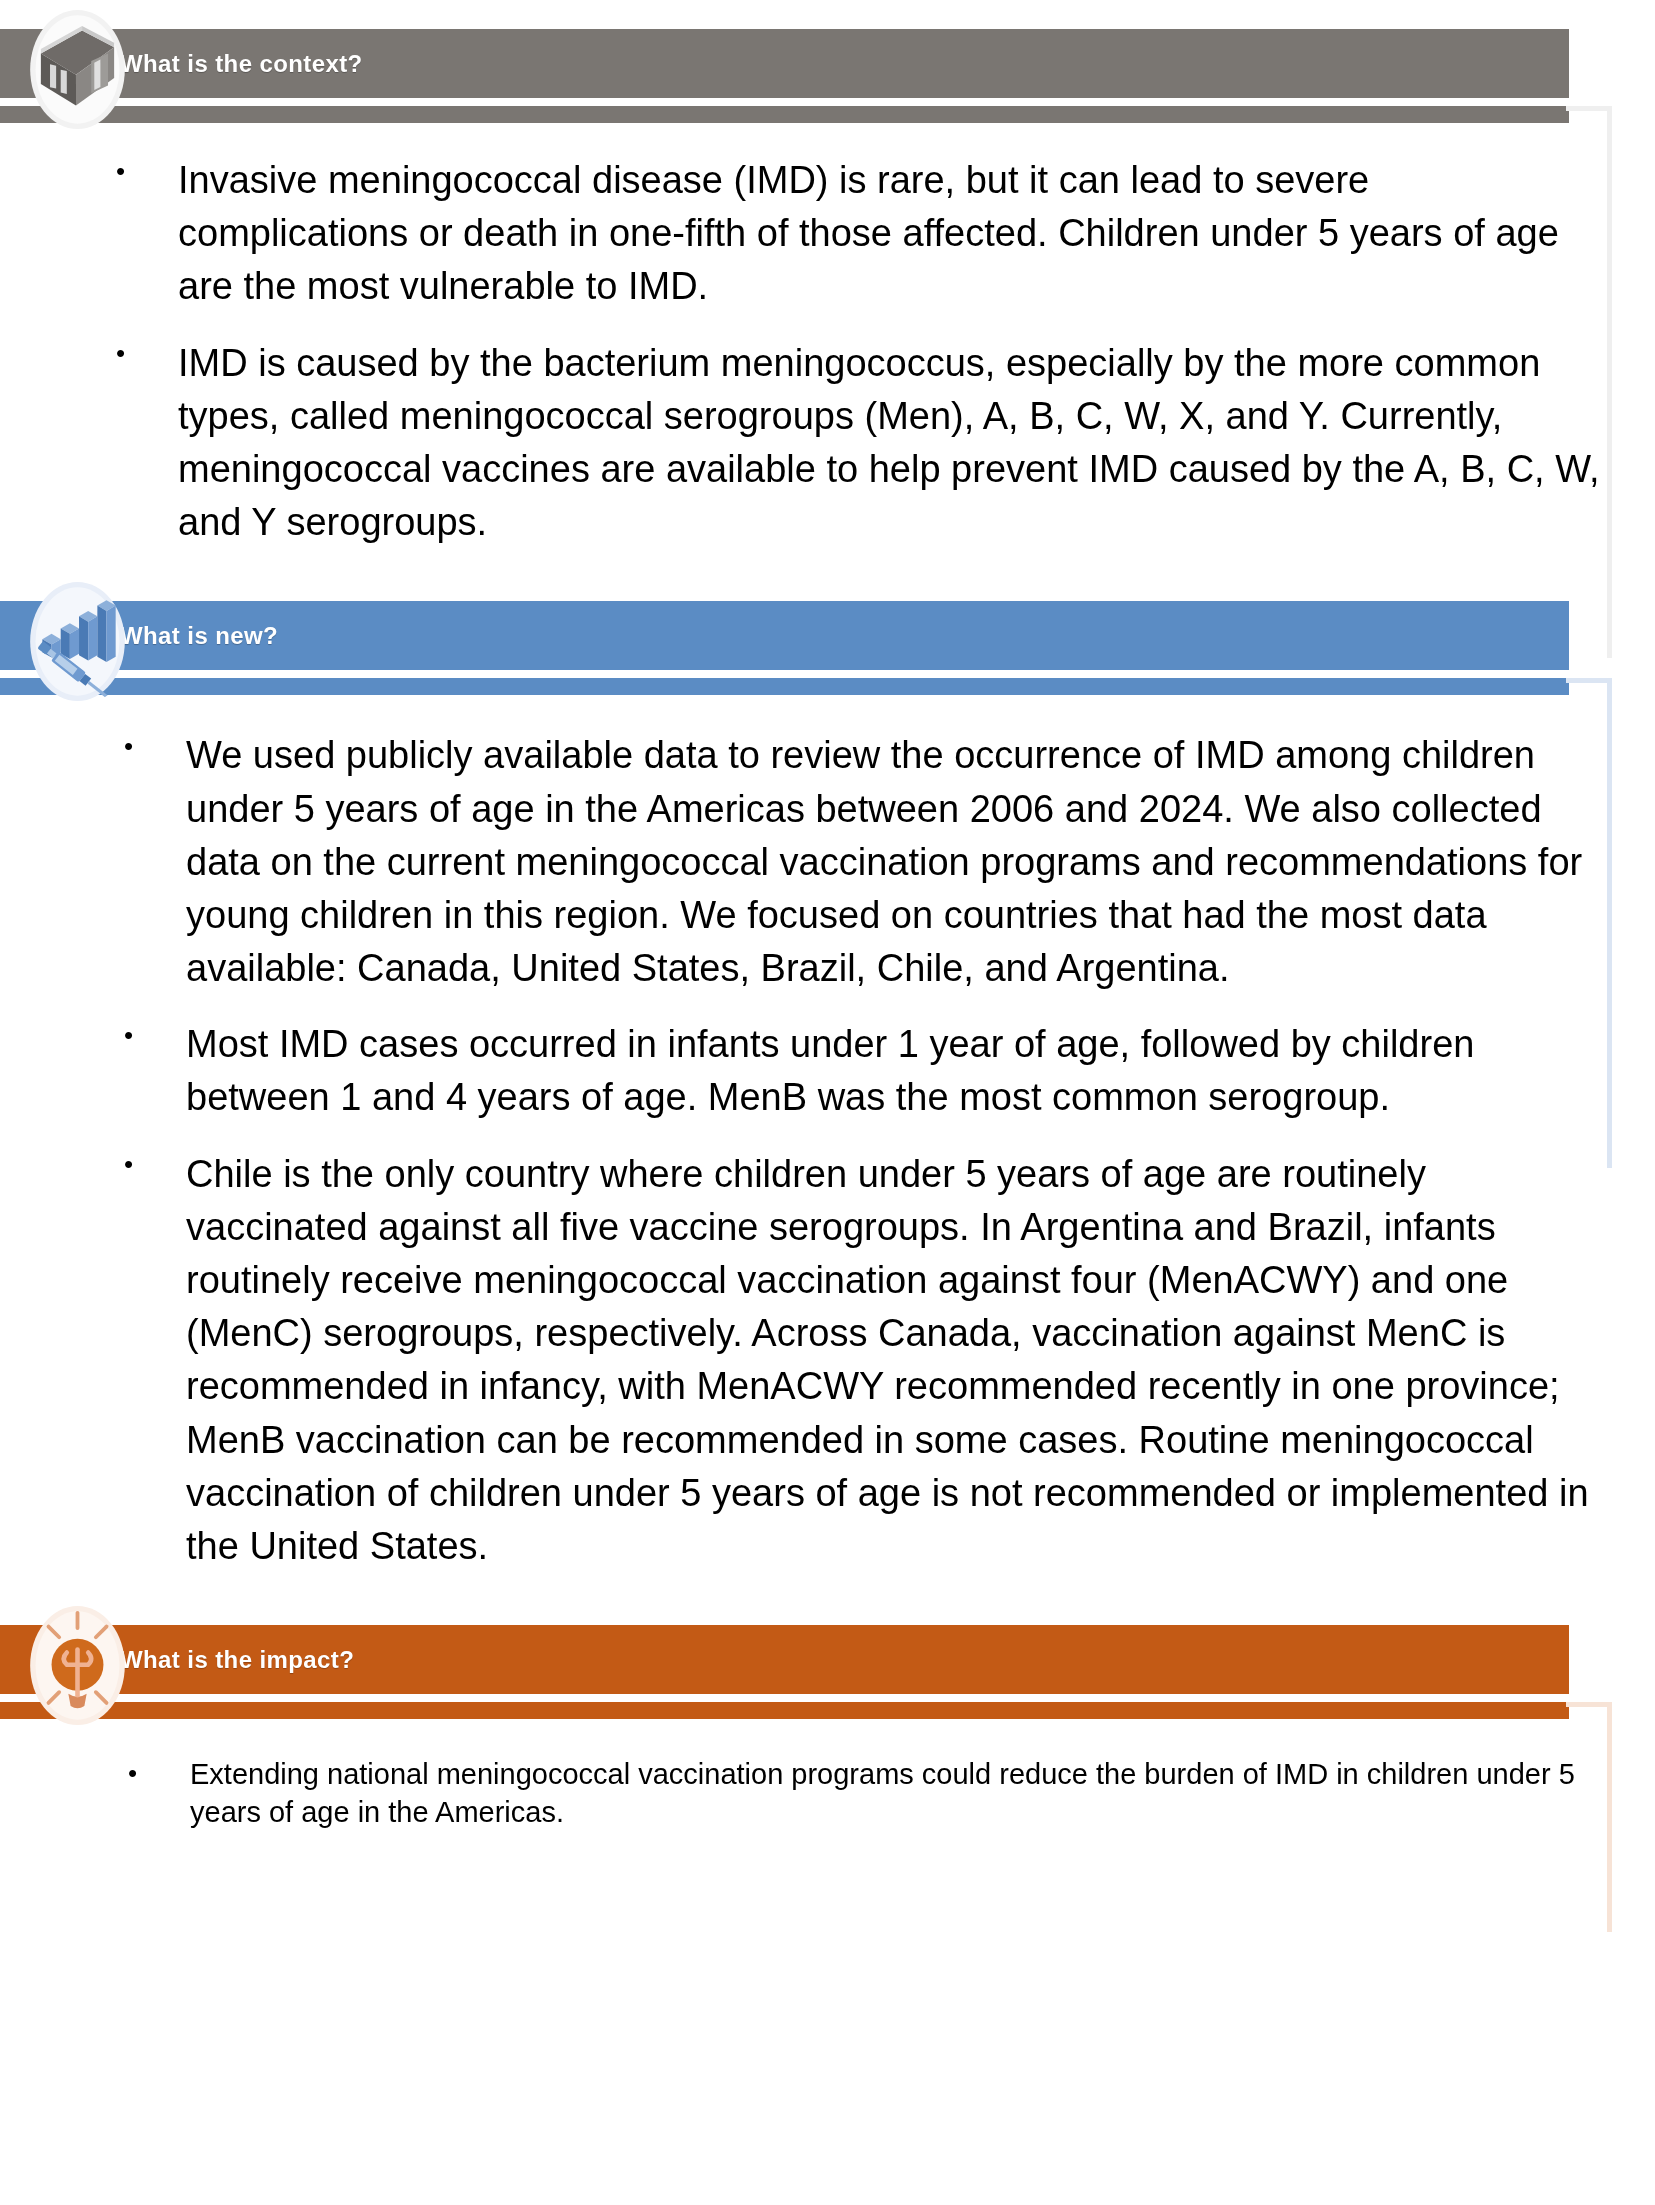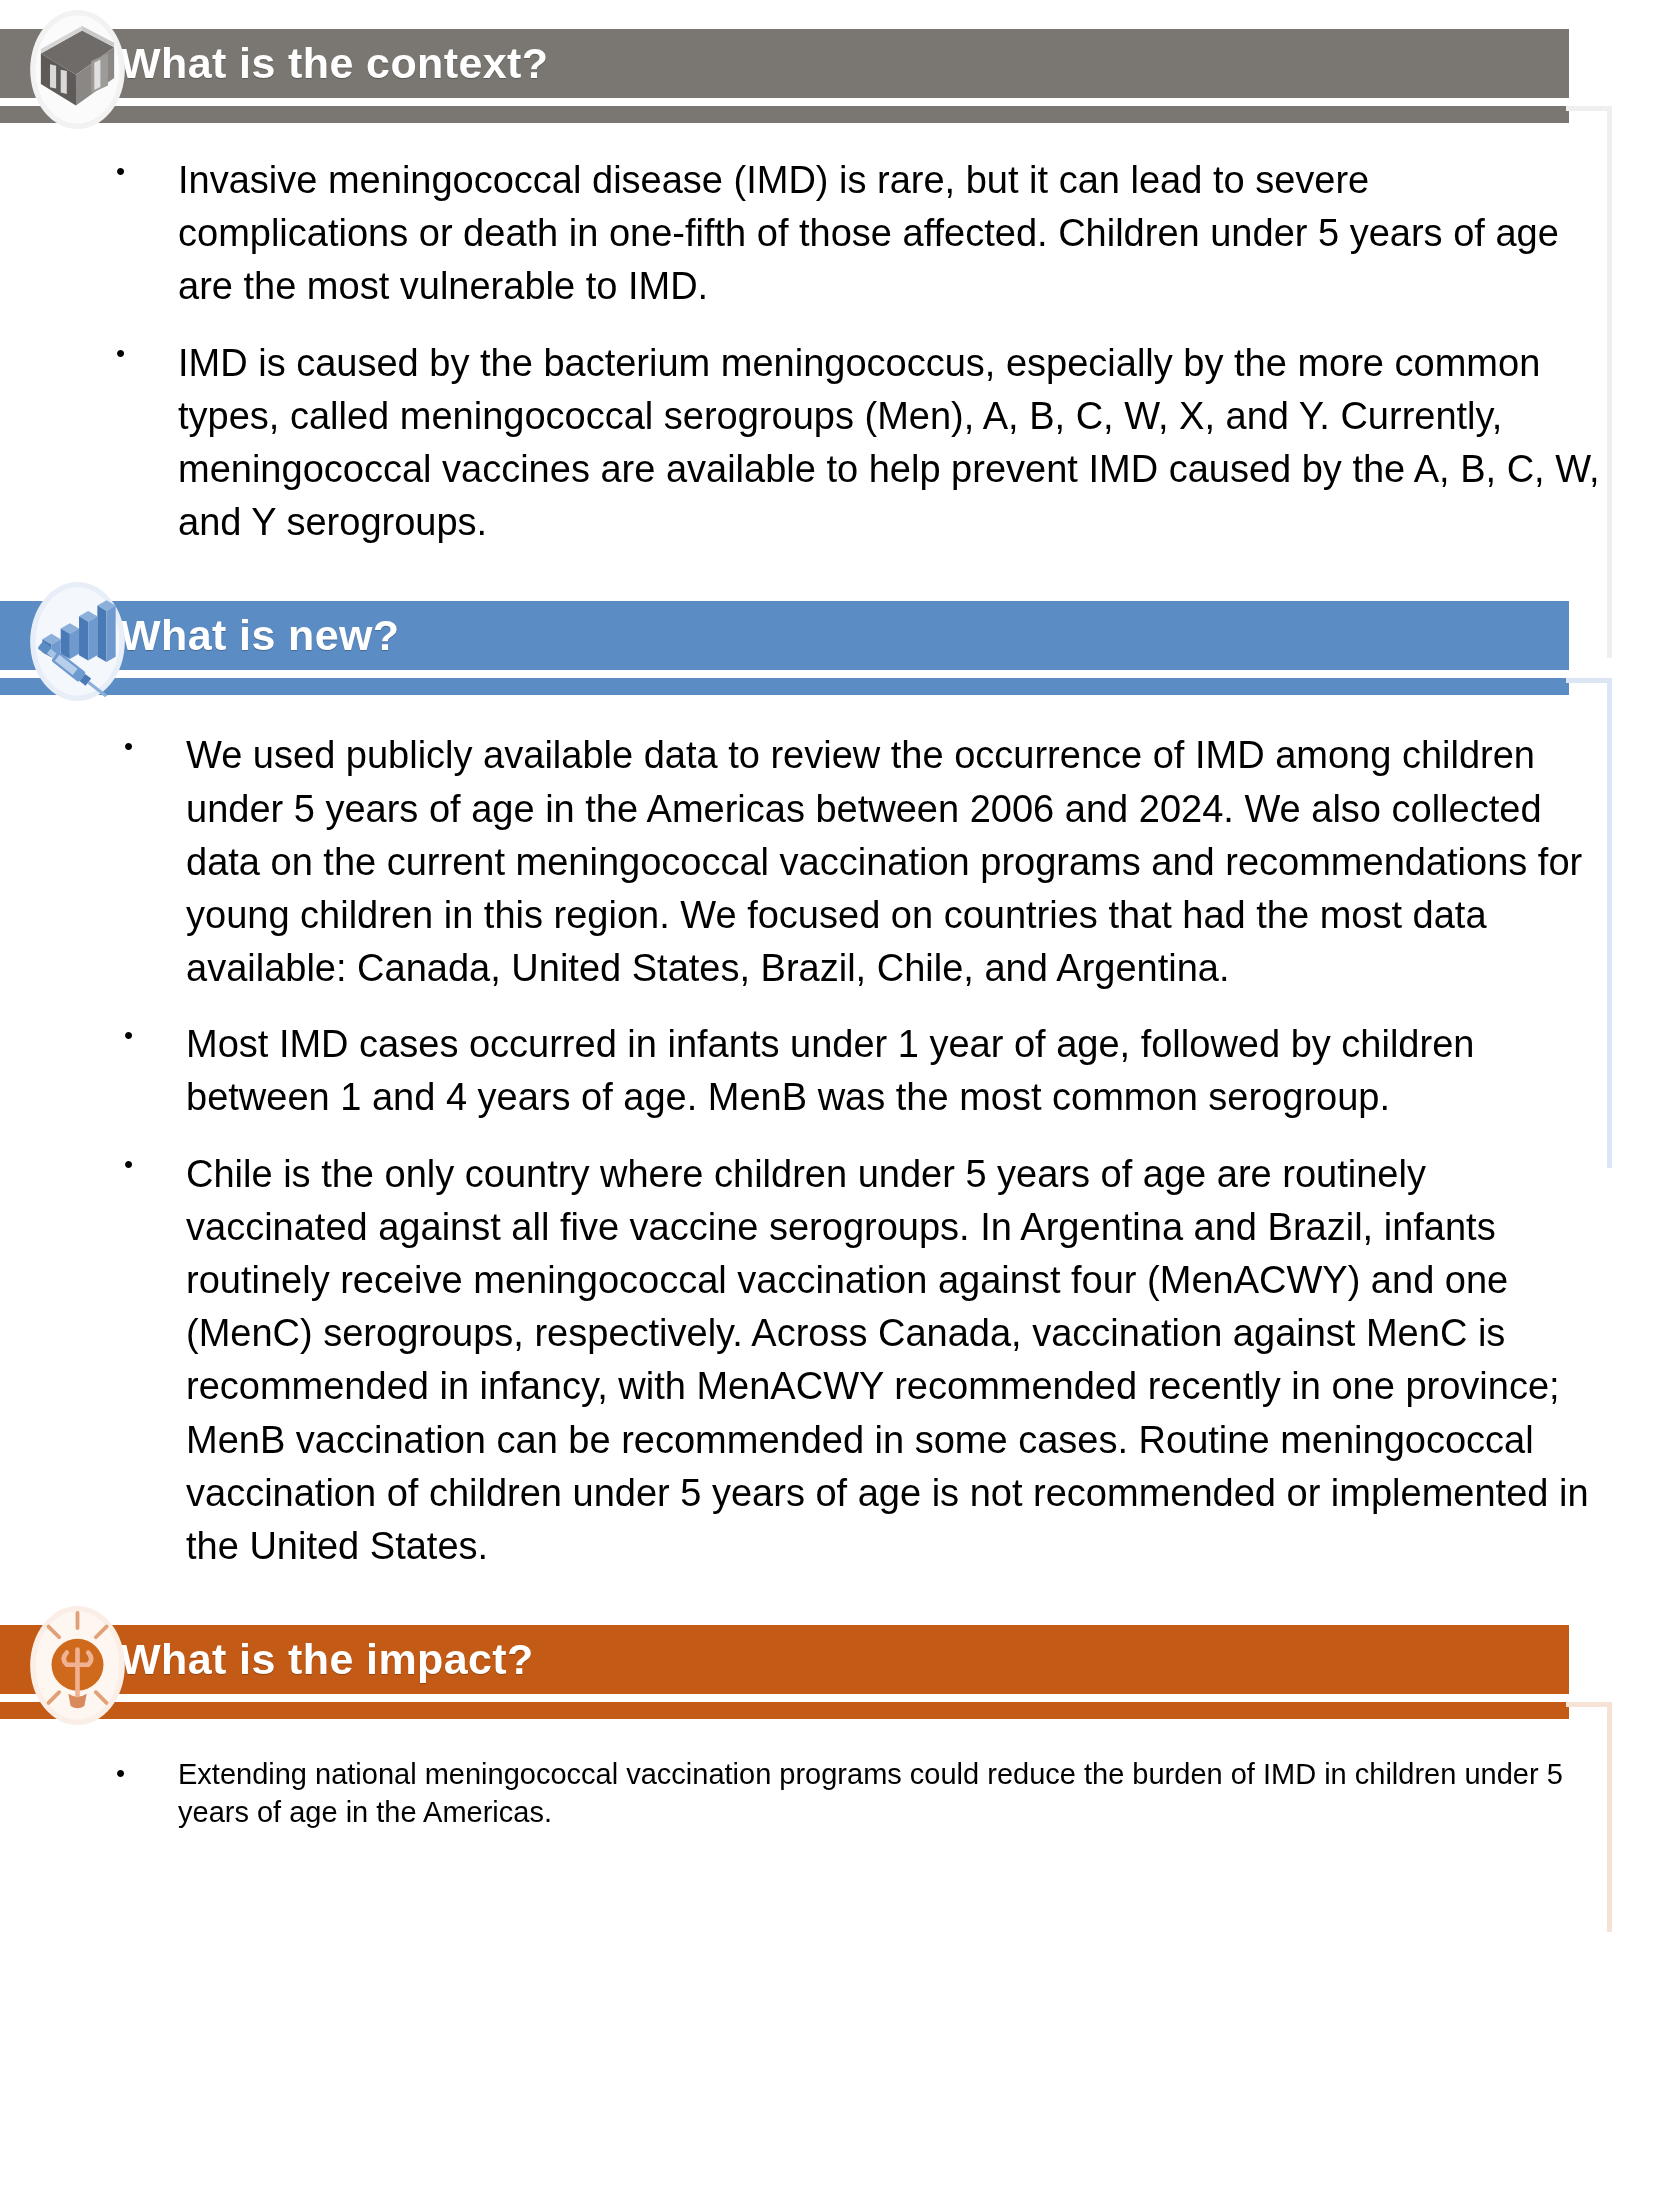--- a/index.html
+++ b/index.html
@@ -27,21 +27,21 @@
     height:17px;
     width:1569px;
   }
   .hdr-title{
     position:absolute; left:0; top:29px; height:69px;
     width:1611px;
     display:flex; align-items:center;
     padding-left:120px;
     box-sizing:border-box;
     color:#ffffff;
-    font-size:43px;
+    font-size:24px;
     font-weight:bold;
     letter-spacing:0.4px;
     text-shadow:0 0.8px 0.8px rgba(0,0,0,.25);
   }
 
   
   .hdr-icon{
     position:absolute;
     left:21.4px; top:6.1px;
     width:113px; height:127px;
@@ -87,21 +87,21 @@
     left:116px;
     top:-1.5px;
     font-size:26px;
     line-height:1.40;
     color:#000;
   }
 
   
   #sec-context .body{ padding-top:31px; }
   #sec-new .body{ padding-top:34px;margin-left:8px; }
-  #sec-impact .body{ padding-top:37px; }
+  #sec-impact .body{ padding-top:37px;padding-left:12px; }
   #sec-impact ul.bullets li{ line-height:1.30; font-size:29px;}
 </style>
 </head>
 <body>
 
 <div class="page">
 
   <div class="section" id="sec-context">
     <div class="hdr-wrap">
       <div class="hdr-bar" style="background:#7a7672;"></div>

